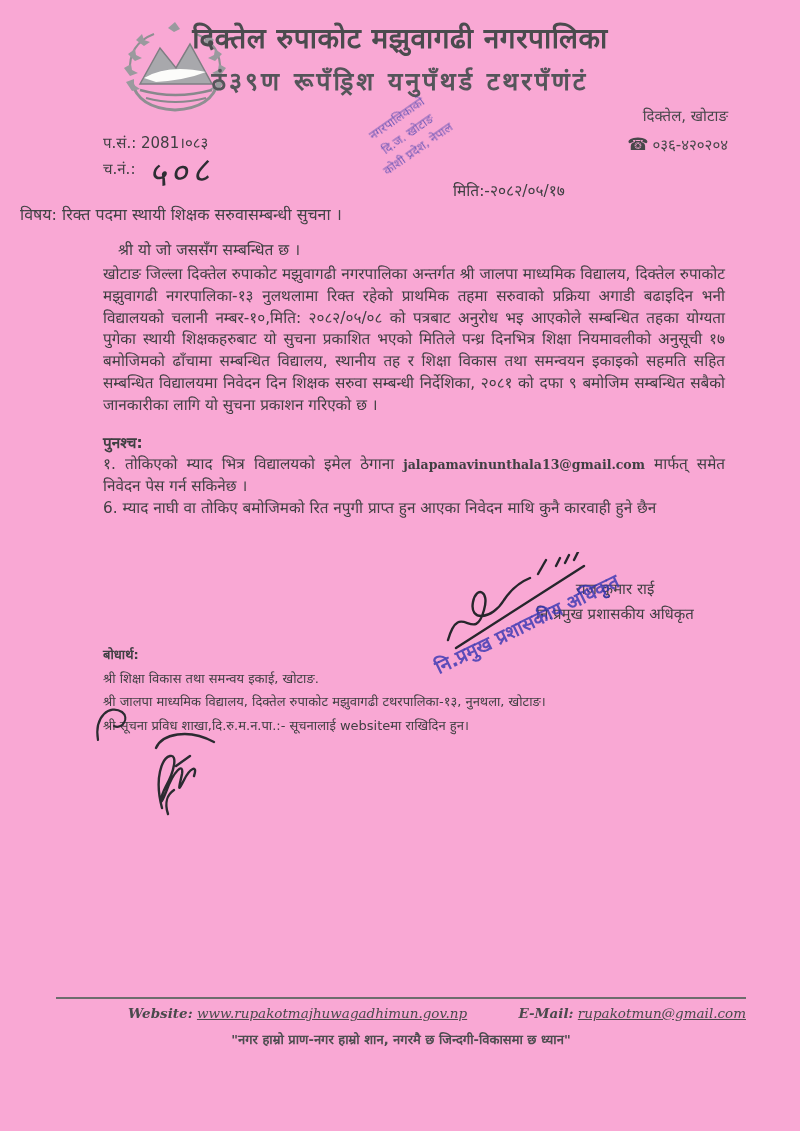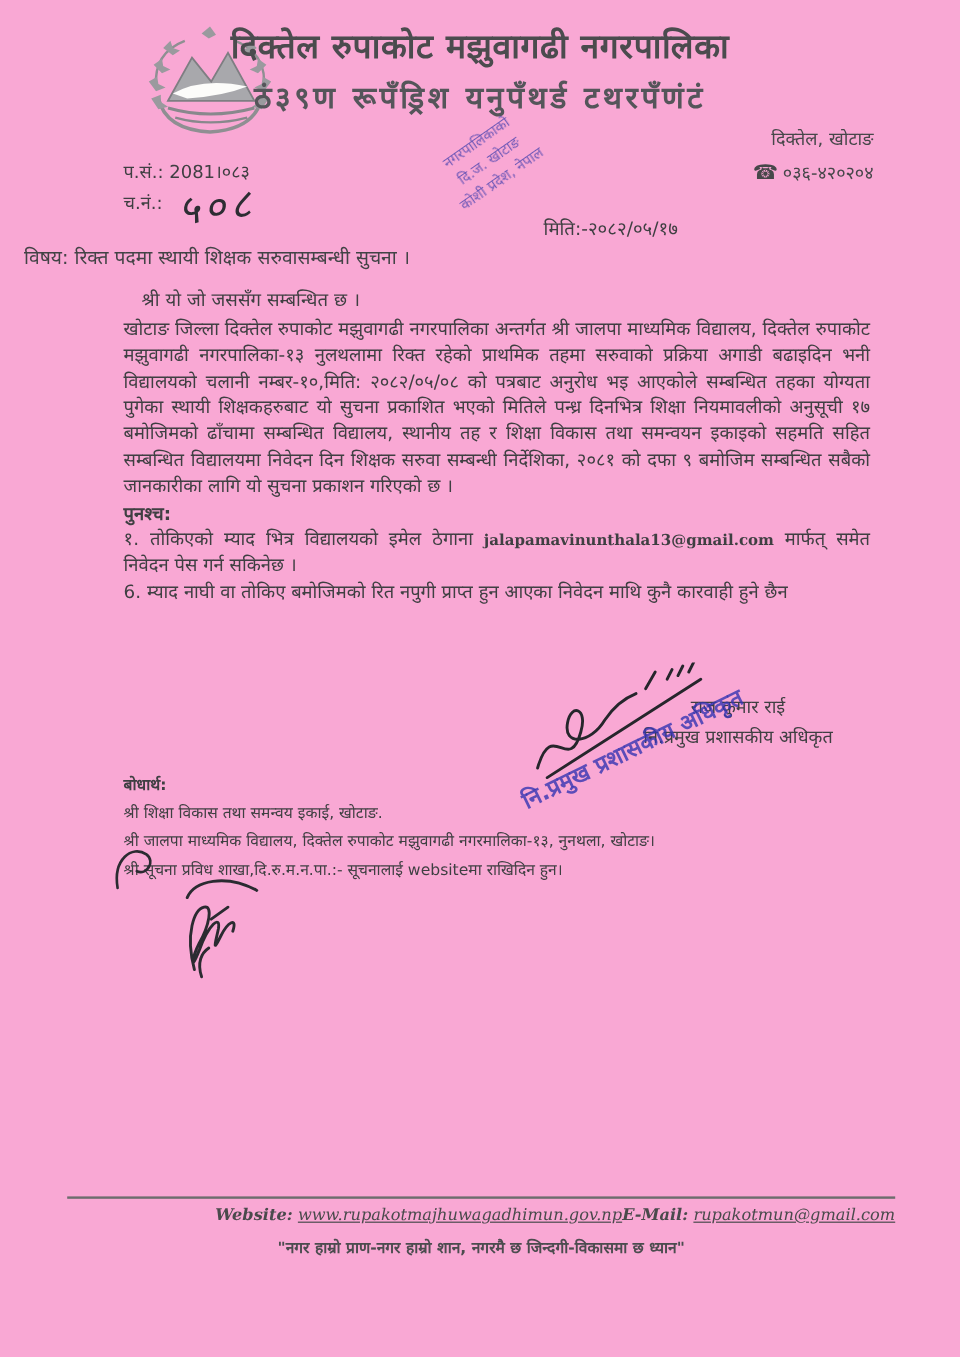--- a/index.html
+++ b/index.html
@@ -35,39 +35,39 @@
     position:absolute;left:148px;top:148px;
     font-size:34px;color:#2d2d33;transform:rotate(-6deg);
     font-style:italic;letter-spacing:4px;
   }
   .date-line{position:absolute;left:453px;top:179px;font-size:15.5px;text-align:center;}
   
   .subject{position:absolute;top:203px;left:0;width:770px;text-align:left;font-size:16px;font-weight:400;color:#434346;margin-left:20px;}
   .salutation{position:absolute;top:238px;left:118px;font-size:15.5px;}
   
   .body-block{position:absolute;top:264px;left:103px;width:622px;font-size:15.3px;line-height:21.8px;text-align:justify;}
-  .ps-label{margin-top:1px;font-weight:600;}
+  .ps-label{margin-top:16px;font-weight:600;}
   .ps-item{margin:0;}
   .email{font-family:"DejaVu Serif",serif;font-weight:700;font-size:12.5px;}
   
   .sign-svg{position:absolute;left:438px;top:552px;width:170px;height:110px;}
   .sign-block{position:absolute;top:577px;left:505px;width:220px;text-align:center;font-size:15px;line-height:1.65;}
   .title-stamp{
     position:absolute;left:436px;top:655px;width:260px;
     transform:rotate(-26deg);transform-origin:left center;
     color:rgba(52,52,178,.8);font-size:19px;font-weight:700;white-space:nowrap;
   }
   
   .cc-block{position:absolute;top:643px;left:103px;font-size:13px;line-height:23.5px;}
   .cc-label{font-weight:600;}
   .scribble2{position:absolute;left:118px;top:722px;width:150px;height:100px;}
   .tick{position:absolute;left:92px;top:700px;width:60px;height:46px;}
   
   .footer{position:absolute;top:997px;left:56px;right:54px;border-top:2px solid #6d6d6d;padding-top:6px;}
-  .footer-row{display:flex;justify-content:flex-end;font-family:"DejaVu Serif",serif;font-style:italic;font-size:13.5px;color:#4a4a4c;}
+  .footer-row{display:flex;justify-content:space-between;font-family:"DejaVu Serif",serif;font-style:italic;font-size:13.5px;color:#4a4a4c;}
   .footer-row .site{margin-left:72px;}
   .u{text-decoration:underline;}
   .slogan{margin-top:9px;text-align:center;font-size:13px;color:#4c4c4f;font-weight:600;}
   .lbl{font-weight:700;}
 </style>
 </head>
 <body>
 
 <div class="page">
 
@@ -143,21 +143,21 @@
   <div class="sign-block">
     <div>राज कुमार राई</div>
     <div>नि.प्रमुख प्रशासकीय अधिकृत</div>
   </div>
 
   <div class="title-stamp">नि.प्रमुख प्रशासकीय अधिकृत</div>
 
   <div class="cc-block">
     <div class="cc-label">बोधार्थ:</div>
     <div>श्री शिक्षा विकास तथा समन्वय इकाई, खोटाङ.</div>
-    <div>श्री जालपा माध्यमिक विद्यालय, दिक्तेल रुपाकोट मझुवागढी नगरमालिका-१३, नुनथला, खोटाङ।</div>
+    <div>श्री जालपा माध्यमिक विद्यालय, दिक्तेल रुपाकोट मझुवागढी टथरपालिका-१३, नुनथला, खोटाङ।</div>
     <div>श्री सूचना प्रविध शाखा,दि.रु.म.न.पा.:- सूचनालाई websiteमा राखिदिन हुन।</div>
   </div>
 
   <svg class="tick" viewBox="0 0 60 46">
     <path d="M6 40 C2 16, 18 4, 30 12 C38 18, 30 30, 22 26" fill="none" stroke="#2b2b31" stroke-width="2.2" stroke-linecap="round"></path>
   </svg>
 
   <svg class="scribble2" viewBox="0 0 150 100">
     <g fill="none" stroke="#2b2b31" stroke-width="2.4" stroke-linecap="round">
       <path d="M96 20 C70 6, 44 12, 38 26"></path>

